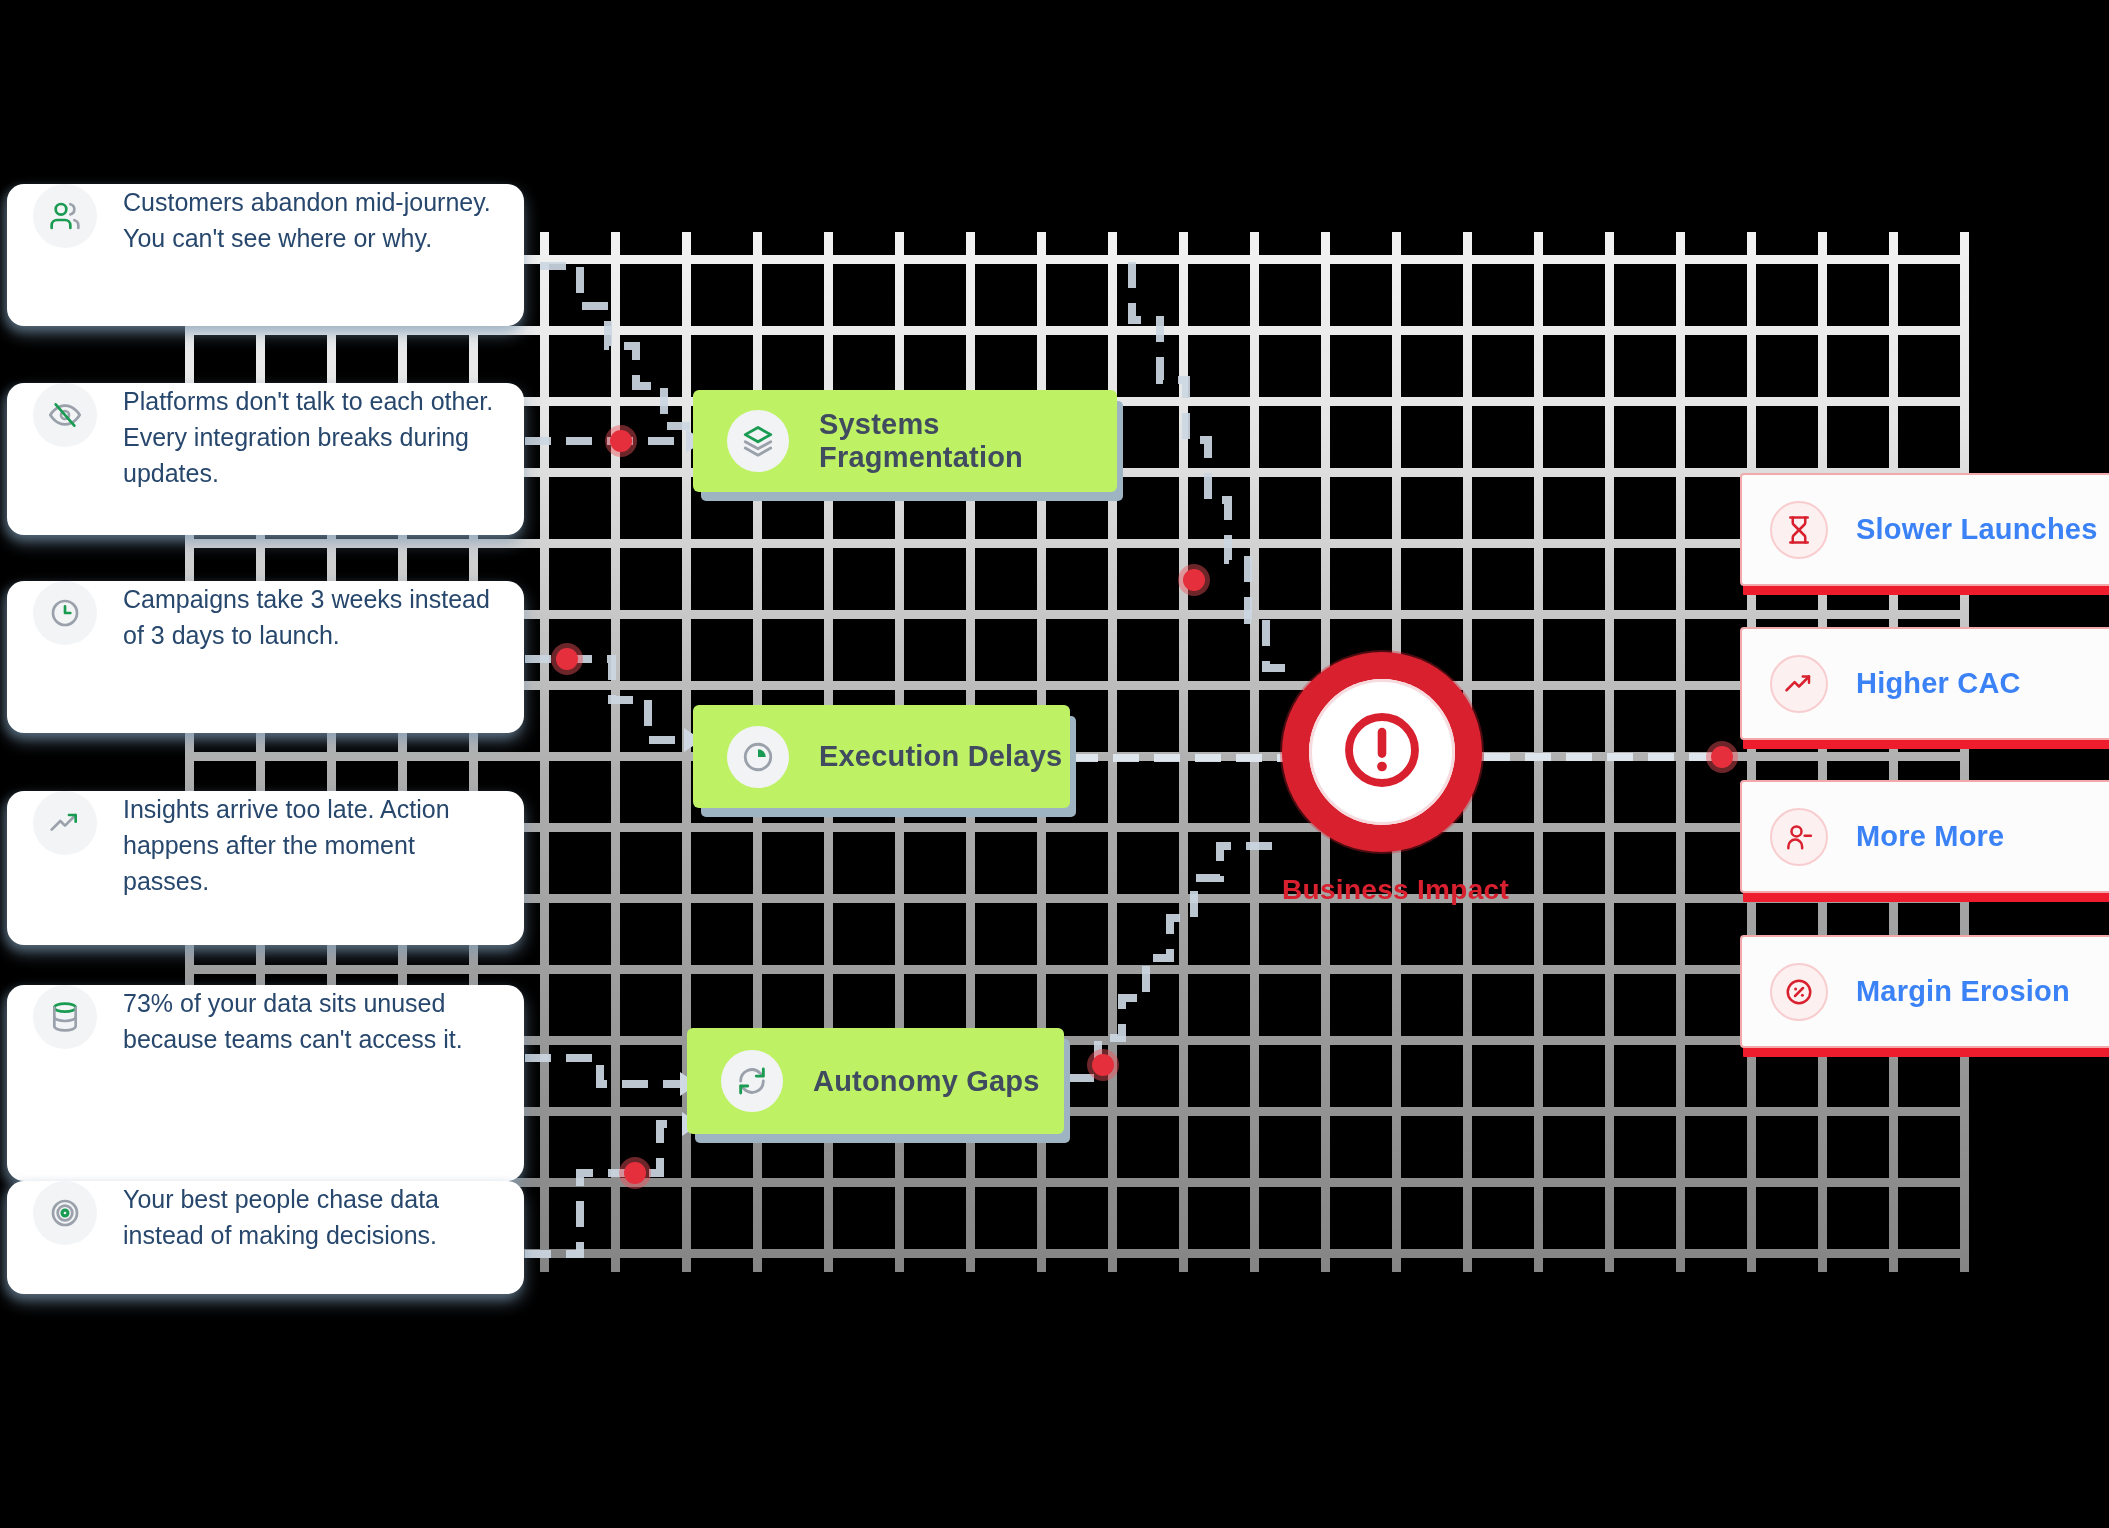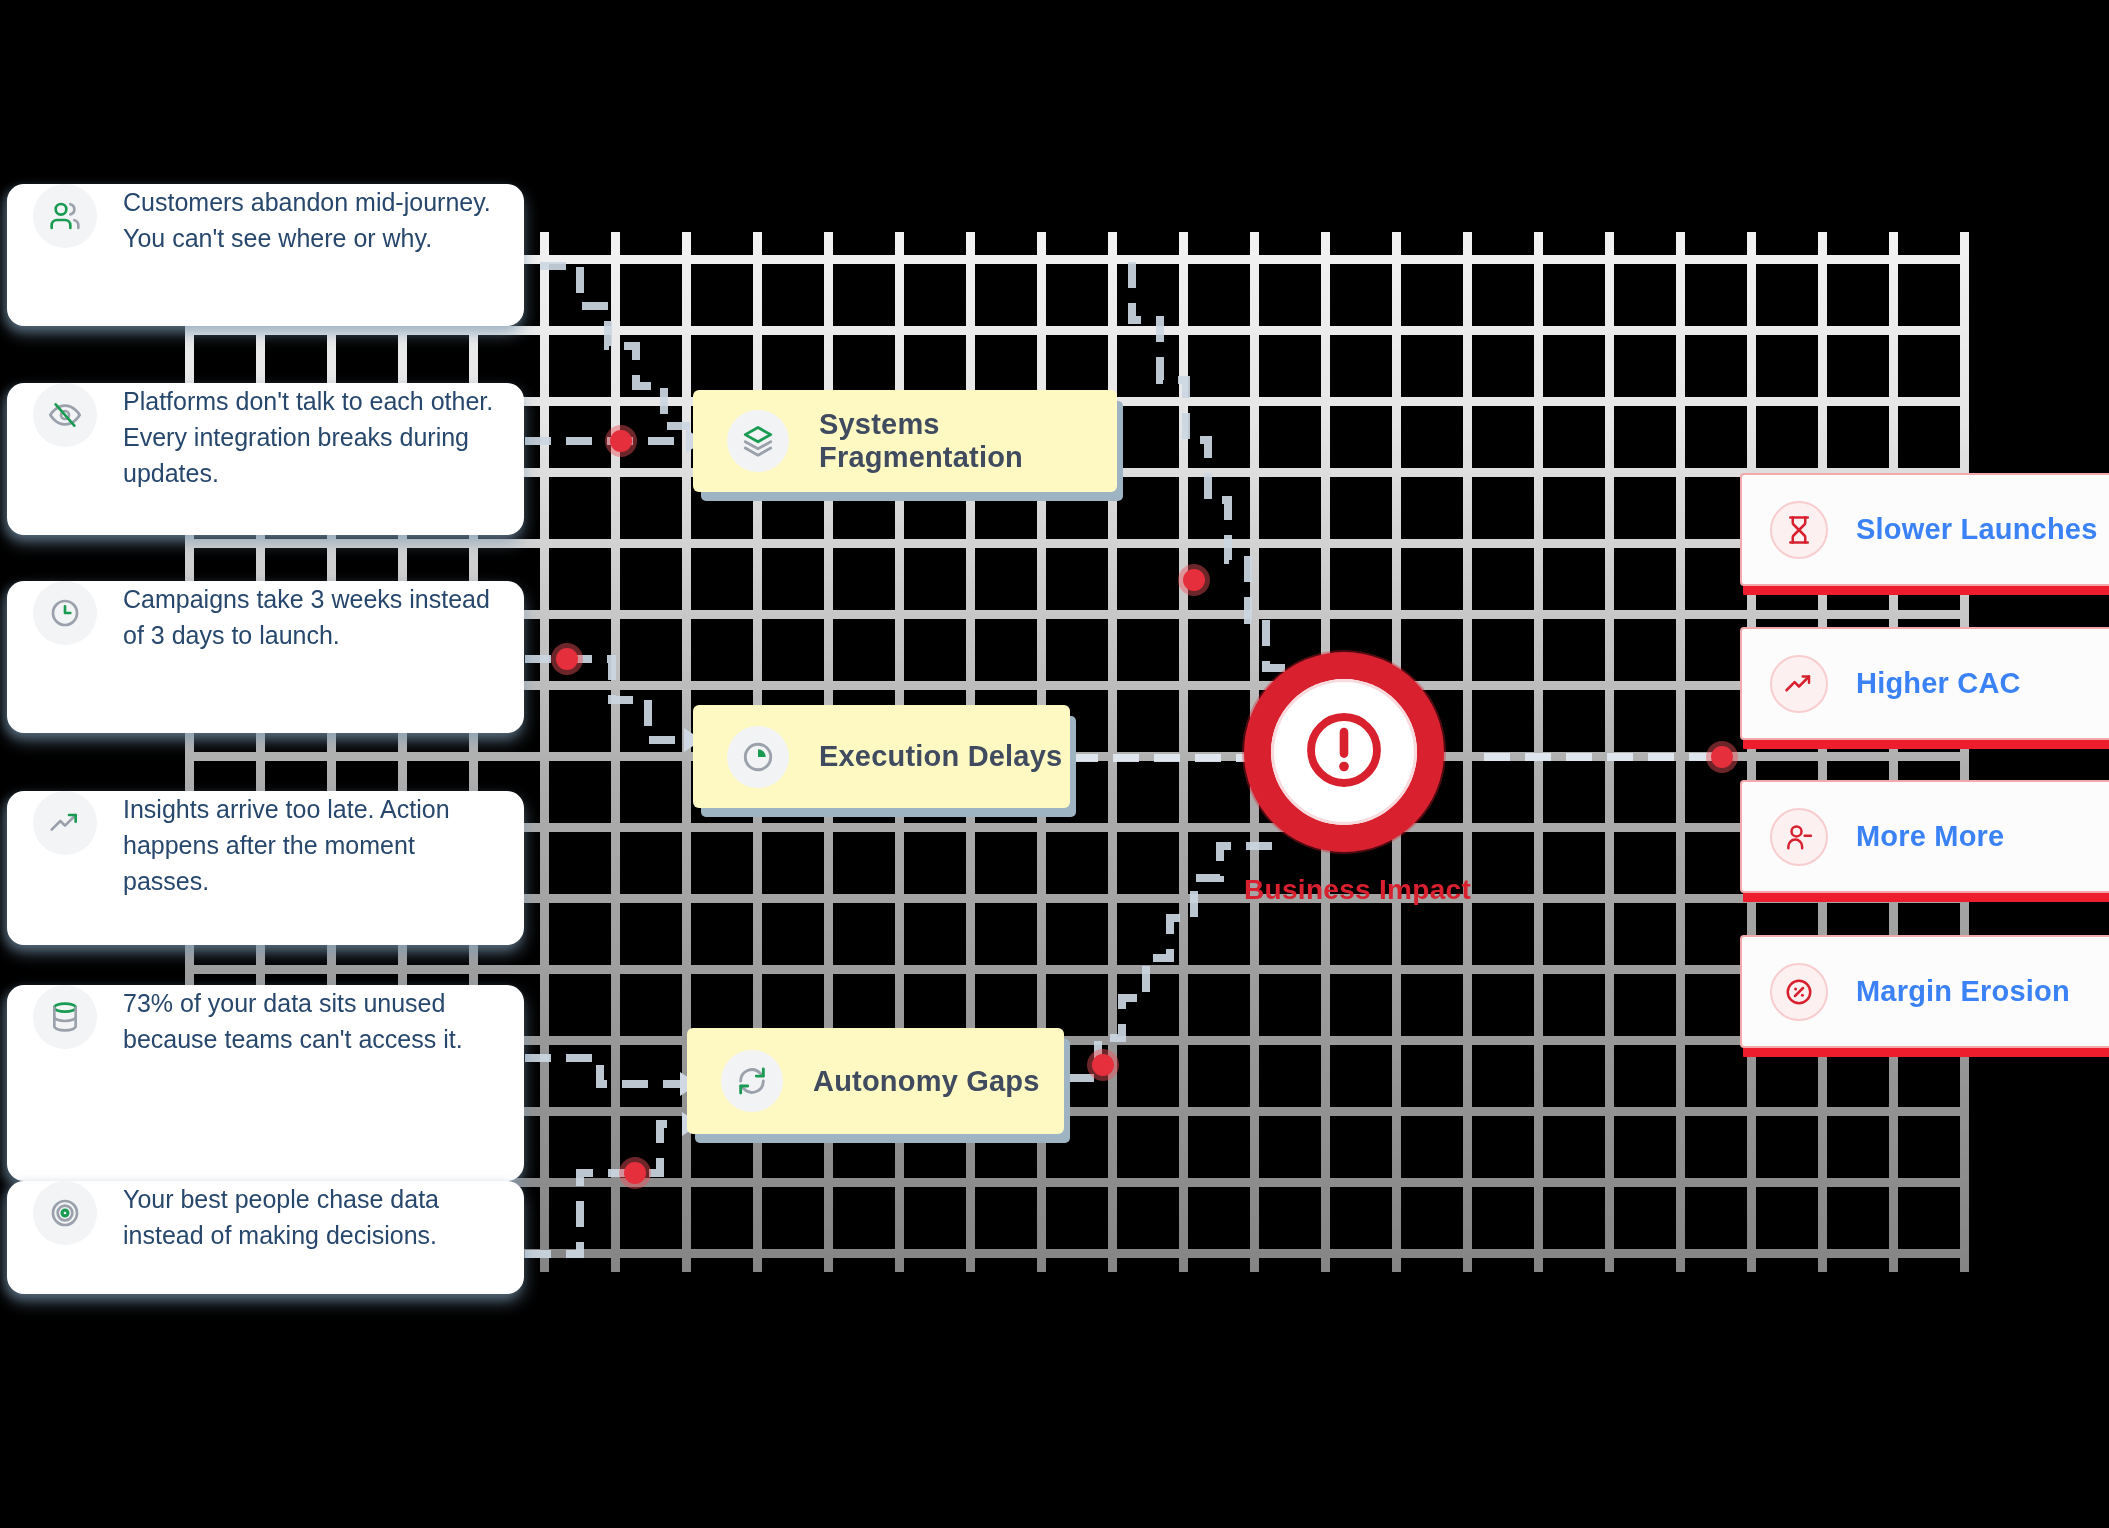--- a/index.html
+++ b/index.html
@@ -37,31 +37,31 @@
   }
   .lcard .icircle{
     flex:0 0 64px;width:64px;height:64px;border-radius:50%;
     background:#f2f4f6;display:flex;align-items:center;justify-content:center;
   }
   .lcard p{
     margin:0;font-size:25px;line-height:36px;color:#27476d;font-weight:400;width:372px;
   }
   
   .mcard{
-    position:absolute;z-index:3;background:#fef9c3;border-radius:6px;
+    position:absolute;z-index:3;background:#bef264;border-radius:6px;
     display:flex;align-items:center;gap:30px;padding-left:34px;box-sizing:border-box;
     box-shadow:7px 10px 0 -1px #9fb4c2;
   }
   .mcard .icircle{
     flex:0 0 62px;width:62px;height:62px;border-radius:50%;
     background:#f1f3f5;display:flex;align-items:center;justify-content:center;
   }
   .mcard h3{margin:0;font-size:29px;font-weight:700;color:#404b60;letter-spacing:.2px;}
   
-  .impact{position:absolute;left:1244px;top:652px;z-index:3;width:200px;text-align:right;}
+  .impact{position:absolute;left:1282px;top:652px;z-index:3;width:200px;text-align:right;}
   .impact .ring{
     width:200px;height:200px;border-radius:50%;background:#d8202f;
     display:flex;align-items:center;justify-content:center;
     box-shadow:0 0 0 2px rgba(216,32,47,.35);
   }
   .impact .inner{
     width:146px;height:146px;border-radius:50%;background:#fff;
     display:flex;align-items:center;justify-content:center;
     box-shadow:inset 0 0 0 3px #f6dadd;
   }

